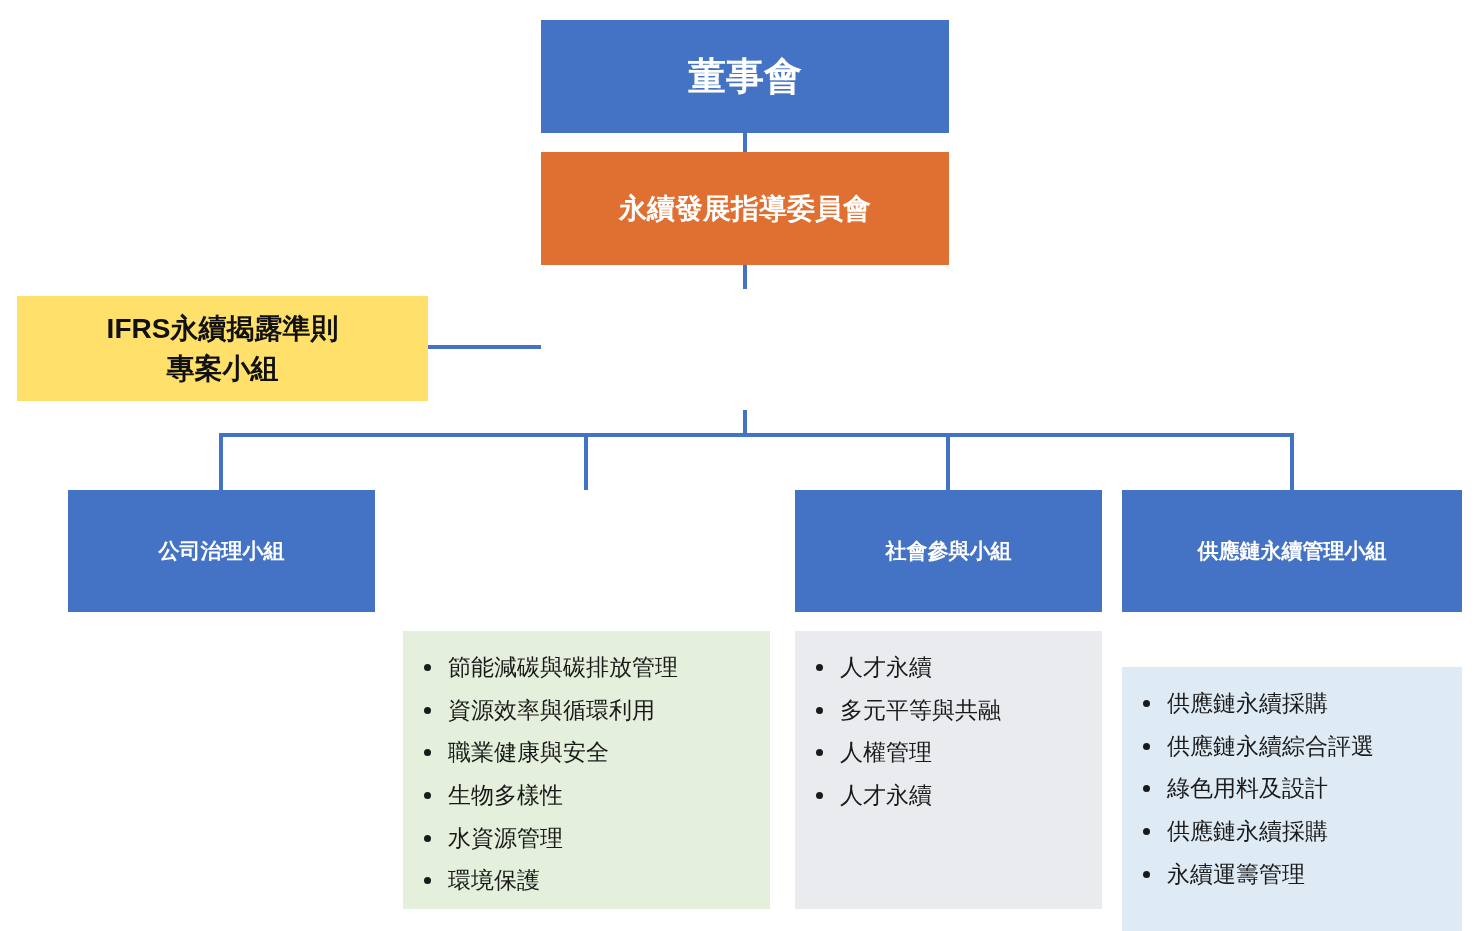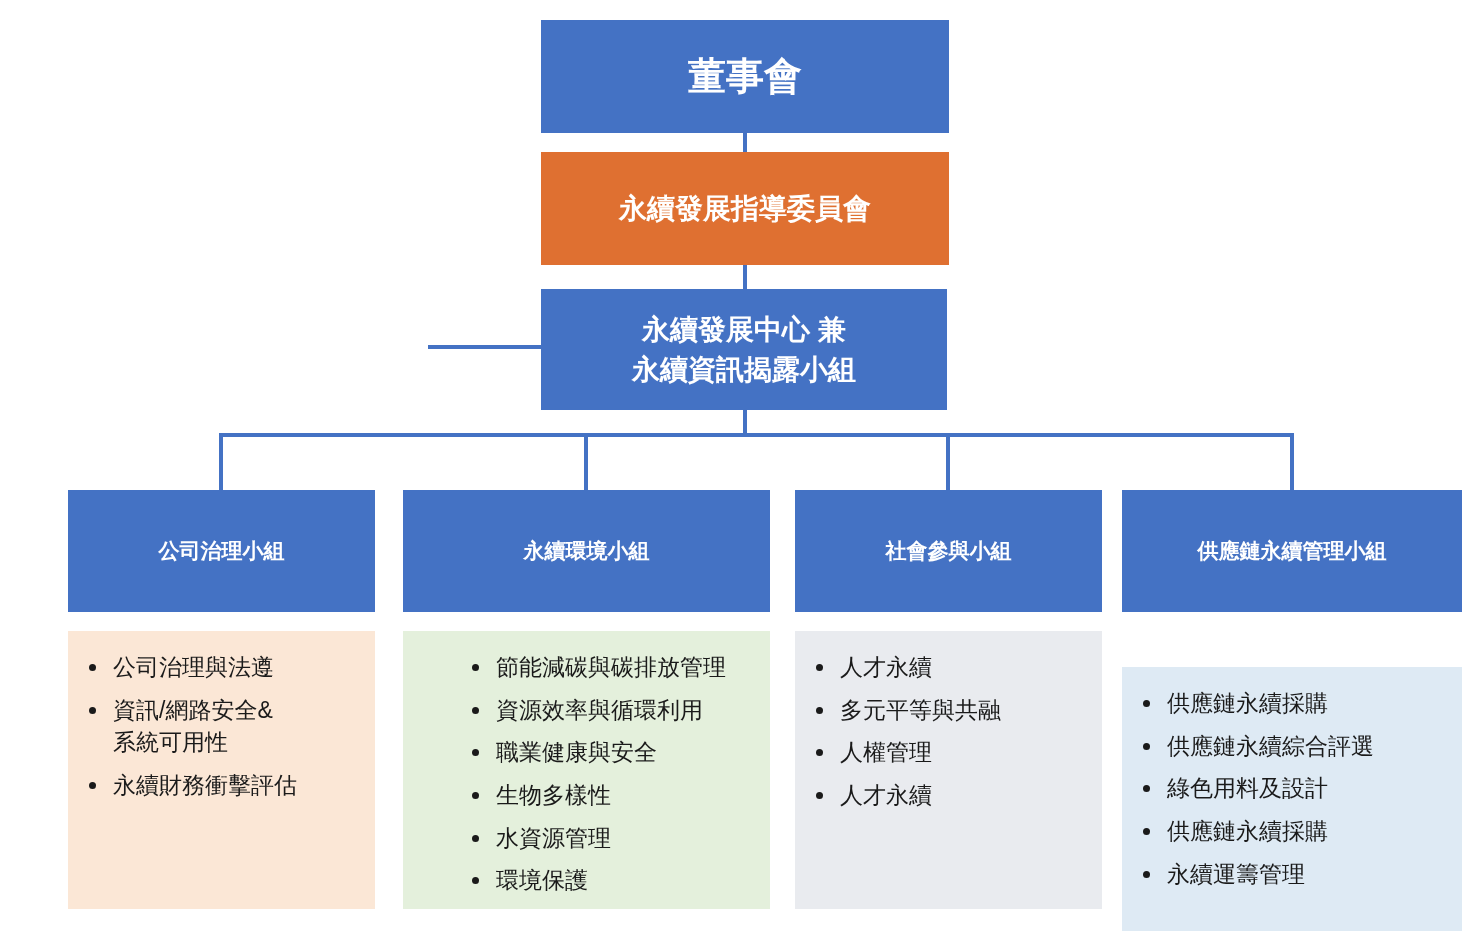--- a/index.html
+++ b/index.html
@@ -24,21 +24,21 @@
   .blue   { background: #4472C4; color: #ffffff; }
   .orange { background: #DF7031; color: #ffffff; }
   .yellow { background: #FFE06A; color: #111111; }
   .line { position: absolute; background: #4472C4; }
   .panel {
     position: absolute;
     box-sizing: border-box;
     color: #1a1a1a;
   }
   .p1 { background: #FBE7D6; }
-  .p2 { background: #E4F0DC; padding-left: 48px; }
+  .p2 { background: #E4F0DC; }
   .p3 { background: #E9EBEF; }
   .p4 { background: #DEEAF4; }
   .panel ul { margin: 0; padding: 20px 10px 0 42px; list-style: disc; }
   .panel li {
     font-size: 23px;
     line-height: 1.42;
     margin-bottom: 10px;
     padding-left: 3px;
     white-space: pre-line;
   }
@@ -62,47 +62,36 @@
   <div class="line" style="left:1290px; top:437px; width:4px; height:53px;"></div>
 
   <div class="box blue fs30" style="left:541px; top:20px; width:408px; height:113px;">
     <span class="lbl">董事會</span>
   </div>
 
   <div class="box orange fs28" style="left:541px; top:152px; width:408px; height:113px;">
     <span class="lbl">永續發展指導委員會</span>
   </div>
 
-  <div class="box blue fs28" style="left:541px; top:289px; width:406px; height:121px;">
-    <span class="lbl">永續發展中心 兼
-永續資訊揭露小組</span>
+
+  <div class="box yellow fs28" style="left:17px; top:296px; width:411px; height:105px;">
+    <span class="lbl">IFRS永續揭露準則
+專案小組</span>
   </div>
-
 
   <div class="box blue fs27" style="left:68px; top:490px; width:307px; height:122px;">
     <span class="lbl">公司治理小組</span>
-  </div>
-  <div class="box blue fs27" style="left:403px; top:490px; width:367px; height:122px;">
-    <span class="lbl">永續環境小組</span>
   </div>
   <div class="box blue fs27" style="left:795px; top:490px; width:307px; height:122px;">
     <span class="lbl">社會參與小組</span>
   </div>
   <div class="box blue fs27" style="left:1122px; top:490px; width:340px; height:122px;">
     <span class="lbl">供應鏈永續管理小組</span>
   </div>
 
-  <div class="panel p1" style="left:68px; top:631px; width:307px; height:278px;">
-    <ul>
-      <li>公司治理與法遵</li>
-      <li>資訊/網路安全&amp;
-系統可用性</li>
-      <li>永續財務衝擊評估</li>
-    </ul>
-  </div>
 
   <div class="panel p2" style="left:403px; top:631px; width:367px; height:278px;">
     <ul>
       <li>節能減碳與碳排放管理</li>
       <li>資源效率與循環利用</li>
       <li>職業健康與安全</li>
       <li>生物多樣性</li>
       <li>水資源管理</li>
       <li>環境保護</li>
     </ul>

